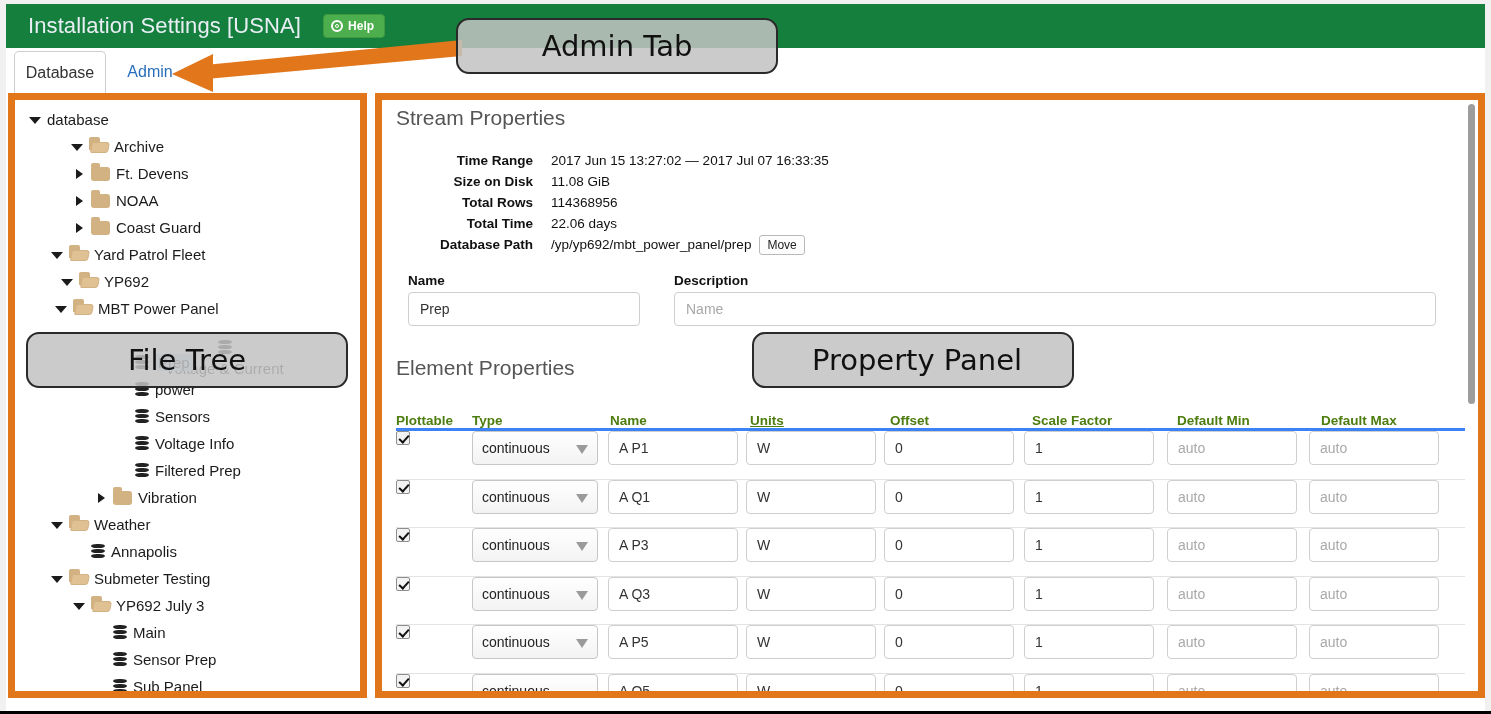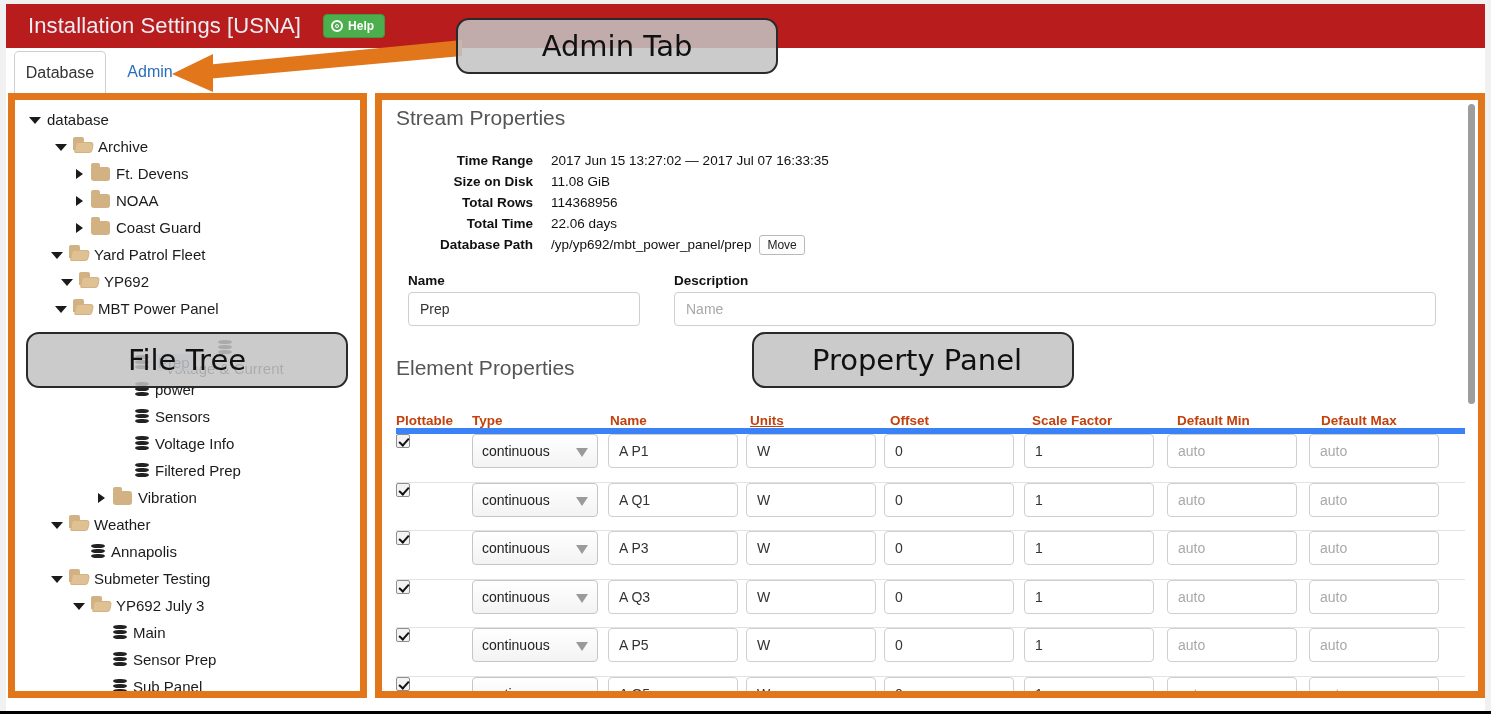--- a/index.html
+++ b/index.html
@@ -15,21 +15,21 @@
     background: #ffffff;
     border-bottom: 3px solid #000;
     box-sizing: border-box;
   }
 
   
   .titlebar {
     position: absolute;
     left: 6px; top: 4px;
     width: 1479px; height: 44px;
-    background: #b91c1c;
+    background: #15803d;
     display: flex;
     align-items: center;
     box-sizing: border-box;
     padding-left: 22px;
   }
   .app-title {
     color: #e9eef5;
     font-size: 22px;
     letter-spacing: .1px;
     white-space: nowrap;
@@ -289,24 +289,24 @@
   
   #el-table {
     position: absolute;
     left: 14px; top: 302px;
     width: 1072px;
   }
   .el-head {
     display: flex;
     align-items: flex-end;
     height: 26px;
-    border-bottom: 6px solid #3b82f6;
+    border-bottom: 3px solid #3b82f6;
     font-size: 13.5px;
     font-weight: bold;
-    color: #c2410c;
+    color: #4d7c0f;
   }
   .el-row {
     display: flex;
     height: 47.5px;
     border-bottom: 1px solid #e3e3e3;
   }
   .c-plot  { width: 76px; flex: none; }
   .c-type  { width: 136px; flex: none; }
   .c-name  { width: 138px; flex: none; }
   .c-units { width: 138px; flex: none; text-decoration: underline; }
@@ -456,21 +456,21 @@
     </div>
   </div>
 
   <div class="panel" id="tree-panel">
     <div class="panel-inner">
       <div class="tree" id="tree">
           <div class="tnode" style="padding-left: 14px;">
             <span class="arrow down"></span>
             <span class="lbl">database</span>
           </div>
-          <div class="tnode" style="padding-left: 40px;">
+          <div class="tnode" style="padding-left: 56px;">
             <span class="arrow down"></span>
             <span class="folder open"></span>
             <span class="lbl">Archive</span>
           </div>
           <div class="tnode" style="padding-left: 58px;">
             <span class="arrow right"></span>
             <span class="folder closed"></span>
             <span class="lbl">Ft. Devens</span>
           </div>
           <div class="tnode" style="padding-left: 58px;">

